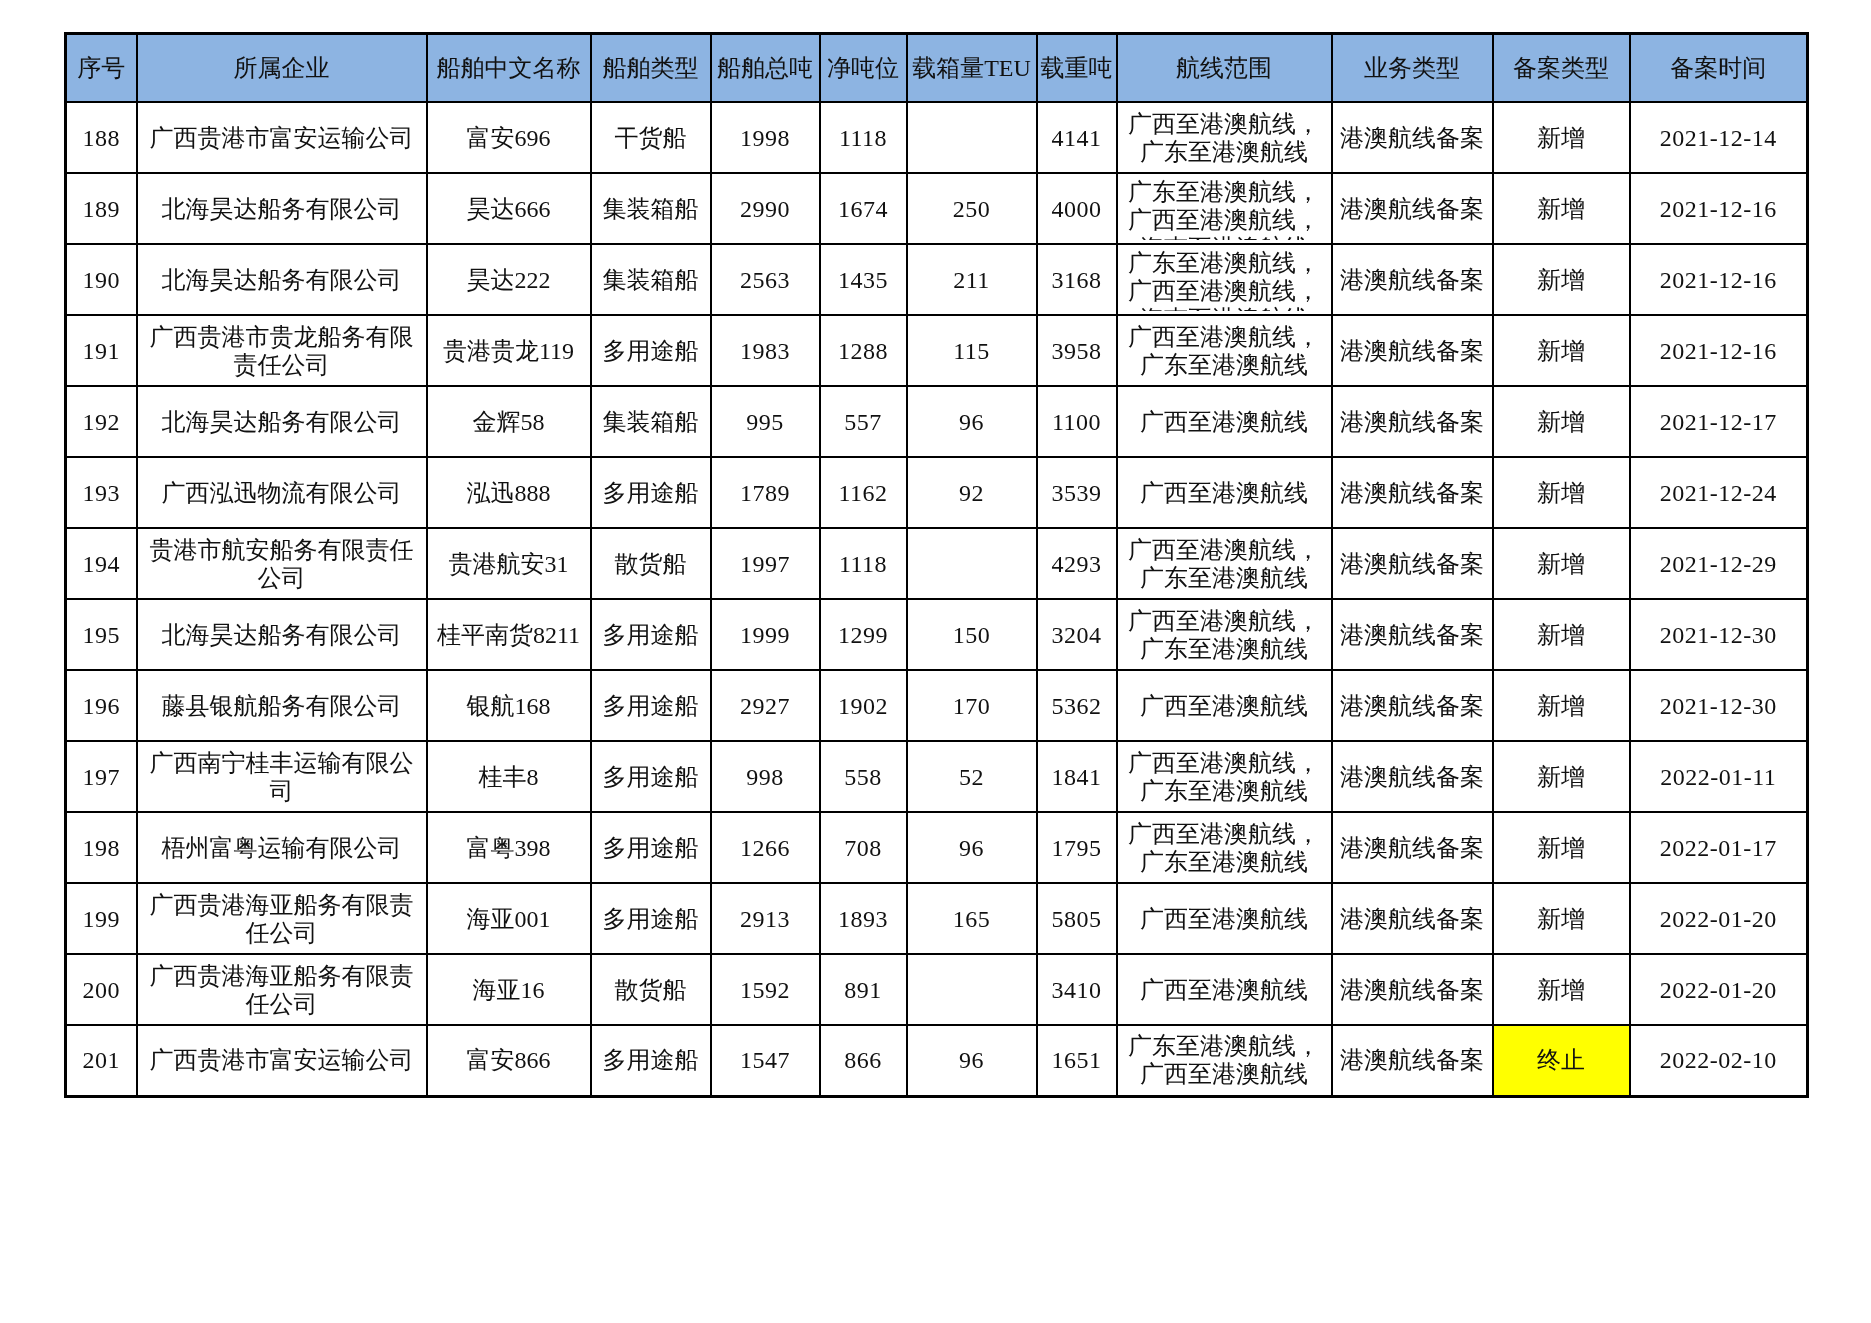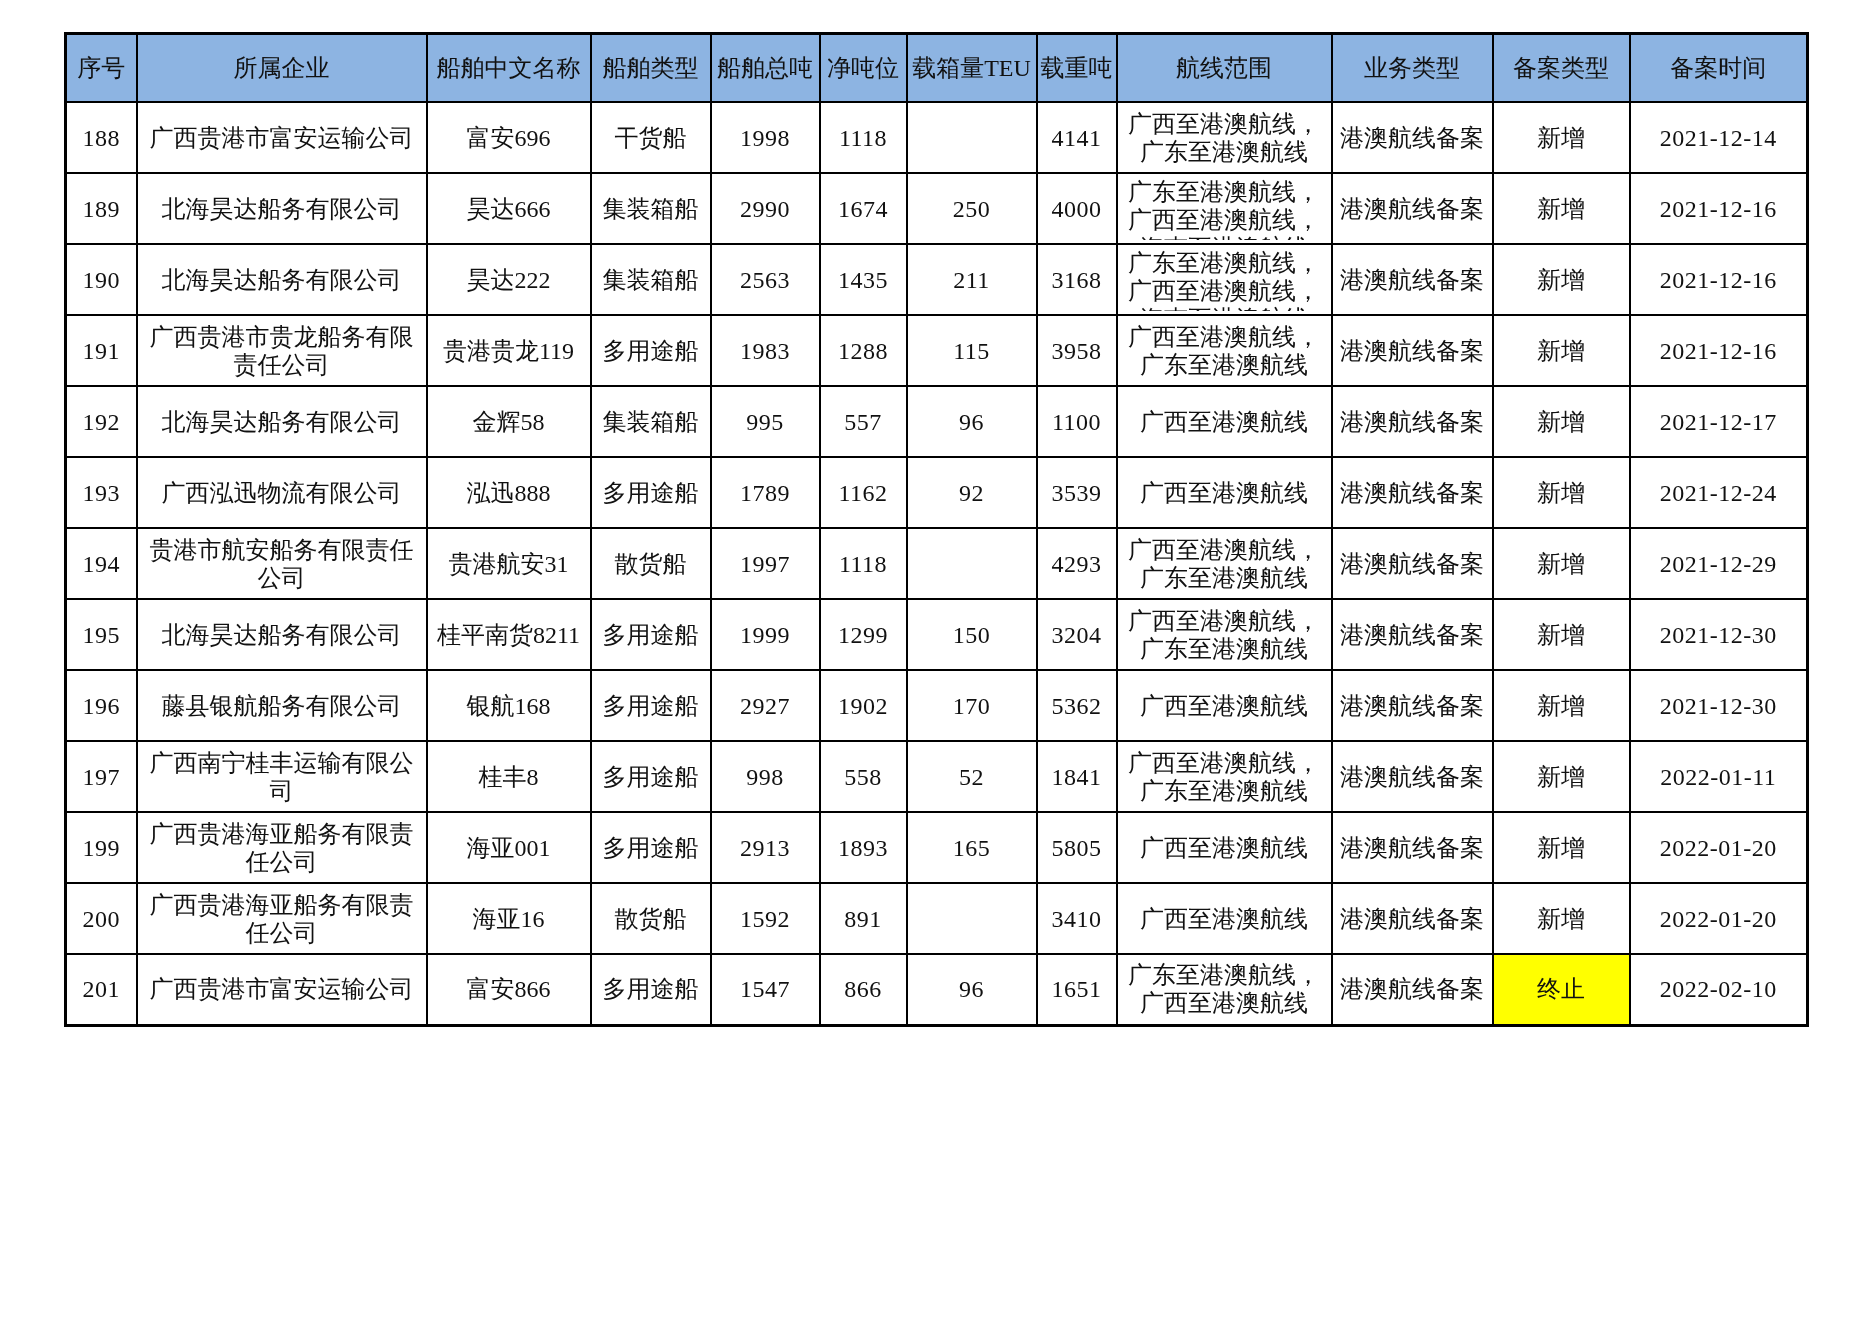--- a/index.html
+++ b/index.html
@@ -258,20 +258,41 @@
             <div class="route-box">
               <div>广西至港澳航线，</div>
               <div>广东至港澳航线</div>
             </div>
           </td>
           <td>港澳航线备案</td>
           <td>新增</td>
           <td class="num">2022-01-11</td>
         </tr>
         <tr>
+          <td class="num">198</td>
+          <td>
+            <div class="company-inner">梧州富粤运输有限公司</div>
+          </td>
+          <td>富粤398</td>
+          <td>多用途船</td>
+          <td class="num">1266</td>
+          <td class="num">708</td>
+          <td class="num">96</td>
+          <td class="num">1795</td>
+          <td>
+            <div class="route-box">
+              <div>广西至港澳航线，</div>
+              <div>广东至港澳航线</div>
+            </div>
+          </td>
+          <td>港澳航线备案</td>
+          <td>新增</td>
+          <td class="num">2022-01-17</td>
+        </tr>
+        <tr>
           <td class="num">199</td>
           <td>
             <div class="company-inner">广西贵港海亚船务有限责任公司</div>
           </td>
           <td>海亚001</td>
           <td>多用途船</td>
           <td class="num">2913</td>
           <td class="num">1893</td>
           <td class="num">165</td>
           <td class="num">5805</td>

